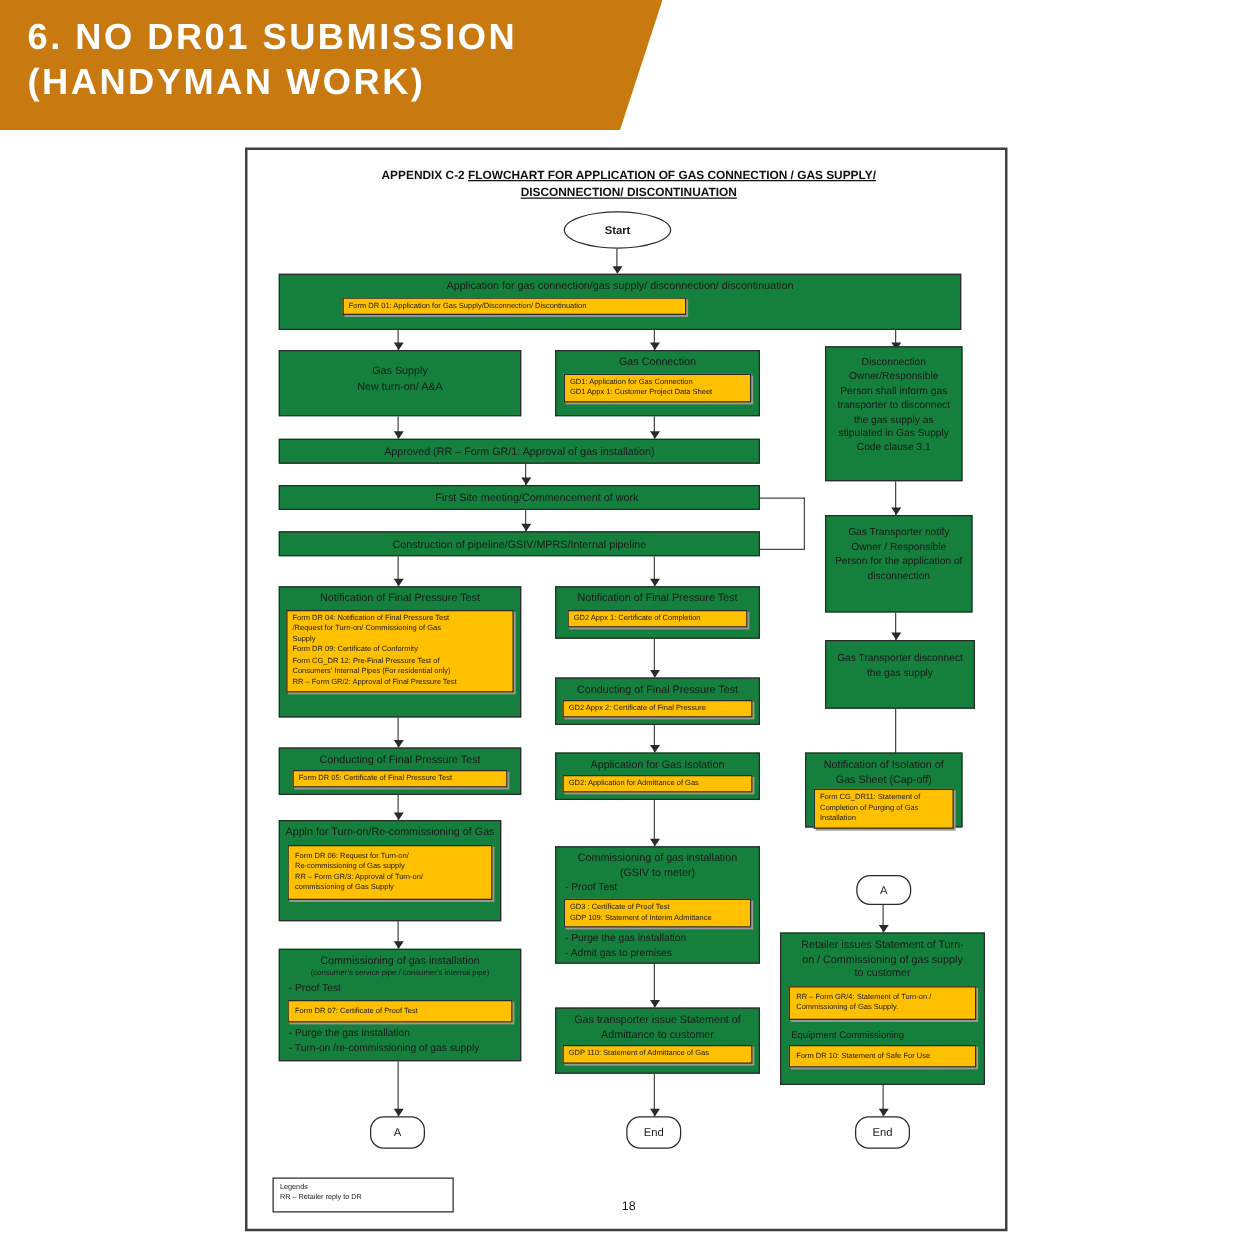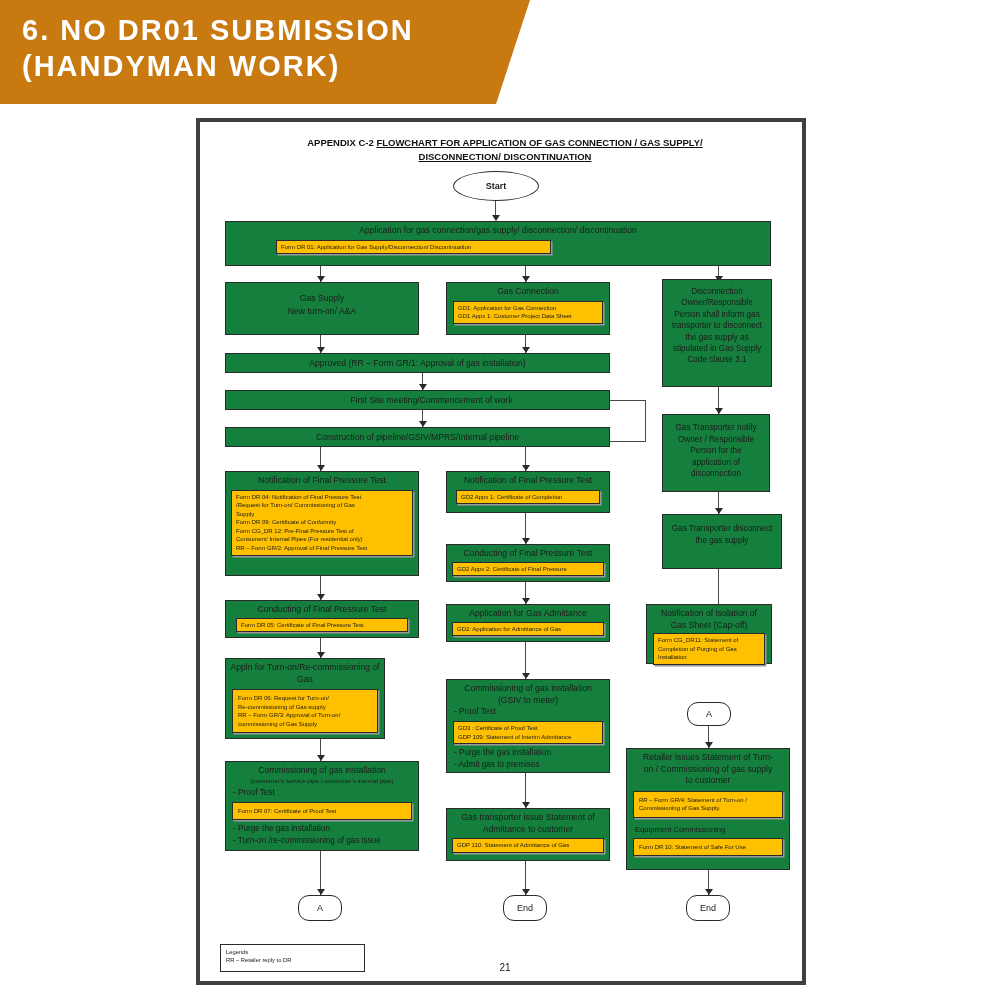--- a/index.html
+++ b/index.html
@@ -19,21 +19,21 @@
     box-sizing:border-box;
     padding:12px 0 0 22px;
   }
   #banner .line{
     font-size:29px;font-weight:bold;letter-spacing:2.0px;line-height:36px;
     white-space:nowrap;
   }
   
   #sheet{
     position:absolute;left:196px;top:118px;width:610px;height:867px;
-    border:4px solid #404040;background:#ffffff;box-sizing:border-box;
+    border:2px solid #404040;background:#ffffff;box-sizing:border-box;
   }
   .hdr{
     position:absolute;left:0;top:14px;width:610px;text-align:center;
     font-size:9.5px;font-weight:bold;color:#111;line-height:14px;
   }
   .hdr .u{text-decoration:underline;}
   
   .node{
     position:absolute;box-sizing:border-box;
     border:1.4px solid #2a2a2a;background:#15803d;
@@ -165,21 +165,21 @@
     <div class="ttl t" style="padding-top:4px;">Construction of pipeline/GSIV/MPRS/Internal pipeline</div>
   </div>
   <div class="ln vl" style="left:120px;top:325px;height:24px;"></div>
   <div class="arw" style="left:117px;top:343px;"></div>
   <div class="ln vl" style="left:325px;top:325px;height:24px;"></div>
   <div class="arw" style="left:322px;top:343px;"></div>
 
   <div class="ln vl" style="left:518px;top:265px;height:27px;"></div>
   <div class="arw" style="left:515px;top:286px;"></div>
 
-  <div class="node" style="left:462px;top:292px;width:108px;height:78px;">
+  <div class="node" style="left:462px;top:292px;width:118px;height:78px;">
     <div class="ttl t" style="padding:7px 7px;font-size:8.2px;line-height:11.6px;">Gas Transporter notify Owner / Responsible Person for the application of disconnection</div>
   </div>
   <div class="ln vl" style="left:518px;top:370px;height:22px;"></div>
   <div class="arw" style="left:515px;top:386px;"></div>
 
   <div class="node" style="left:462px;top:392px;width:120px;height:55px;">
     <div class="ttl t" style="padding:8px 8px;font-size:8.2px;line-height:11.6px;">Gas Transporter disconnect the gas supply</div>
   </div>
   <div class="ln vl" style="left:518px;top:447px;height:72px;"></div>
   <div class="ln hl" style="left:446px;top:518px;width:73px;"></div>
@@ -220,34 +220,34 @@
 
   <div class="node" style="left:25px;top:478px;width:194px;height:38px;">
     <div class="ttl t">Conducting of Final Pressure Test</div>
     <div class="chip" style="margin:1px 10px;">
       <div>Form DR 05: Certificate of Final Pressure Test</div>
     </div>
   </div>
   <div class="ln vl" style="left:120px;top:516px;height:20px;"></div>
   <div class="arw" style="left:117px;top:530px;"></div>
 
-  <div class="node" style="left:25px;top:536px;width:160px;height:81px;">
+  <div class="node" style="left:25px;top:536px;width:178px;height:81px;">
     <div class="ttl t">Appln for Turn-on/Re-commissioning of Gas</div>
     <div class="chip" style="margin:3px 6px;padding:4px 5px;">
       <div>Form DR 06: Request for Turn-on/</div>
       <div>Re-commissioning of Gas supply</div>
       <div>RR – Form GR/3: Approval of Turn-on/</div>
       <div>commissioning of Gas Supply</div>
     </div>
   </div>
   <div class="ln vl" style="left:120px;top:617px;height:22px;"></div>
   <div class="arw" style="left:117px;top:633px;"></div>
 
   <div class="node" style="left:246px;top:482px;width:164px;height:38px;">
-    <div class="ttl t">Application for Gas Admittance</div>
+    <div class="ttl t">Application for Gas Isolation</div>
     <div class="chip" style="margin:1px 5px;">
       <div>GD2: Application for Admittance of Gas</div>
     </div>
   </div>
   <div class="ln vl" style="left:325px;top:520px;height:37px;"></div>
   <div class="arw" style="left:322px;top:551px;"></div>
 
   <div class="node" style="left:246px;top:557px;width:164px;height:94px;">
     <div class="ttl t" style="padding-bottom:0;">Commissioning of gas installation</div>
     <div class="ttl t" style="padding:0 4px;">(GSIV to meter)</div>
@@ -263,21 +263,21 @@
   <div class="arw" style="left:322px;top:680px;"></div>
 
   <div class="node" style="left:25px;top:639px;width:194px;height:90px;">
     <div class="ttl t" style="padding-bottom:0;">Commissioning of gas installation</div>
     <div class="sub t">(consumer’s service pipe / consumer’s internal pipe)</div>
     <div class="bul tl" style="padding-top:2px;">- Proof Test</div>
     <div class="chip" style="margin:3px 6px;padding:4px 5px;">
       <div>Form DR 07: Certificate of Proof Test</div>
     </div>
     <div class="bul tl">- Purge the gas installation</div>
-    <div class="bul tl">- Turn-on /re-commissioning of gas issue</div>
+    <div class="bul tl">- Turn-on /re-commissioning of gas supply</div>
   </div>
   <div class="ln vl" style="left:120px;top:729px;height:44px;"></div>
   <div class="arw" style="left:117px;top:767px;"></div>
 
   <div class="node" style="left:246px;top:686px;width:164px;height:53px;">
     <div class="ttl t" style="padding-bottom:0;">Gas transporter issue Statement of</div>
     <div class="ttl t" style="padding:0 4px;">Admittance to customer</div>
     <div class="chip" style="margin:3px 5px;">
       <div>GDP 110: Statement of Admittance of Gas</div>
     </div>
@@ -325,15 +325,15 @@
   </div>
   <div class="term rrect" style="left:486px;top:773px;width:44px;height:26px;">
     <span>End</span>
   </div>
 
   <div id="legend" style="left:20px;top:822px;width:145px;height:28px;">
     <div>Legends</div>
     <div>RR – Retailer reply to DR</div>
   </div>
 
-  <div id="pageno" style="left:255px;top:840px;width:100px;">21</div>
+  <div id="pageno" style="left:255px;top:840px;width:100px;">18</div>
 
 </div>
 
 </body></html>

